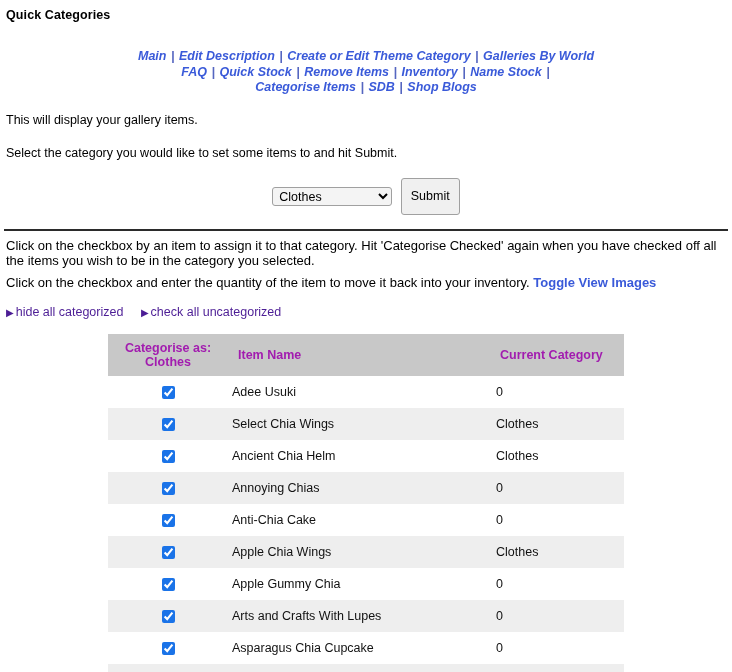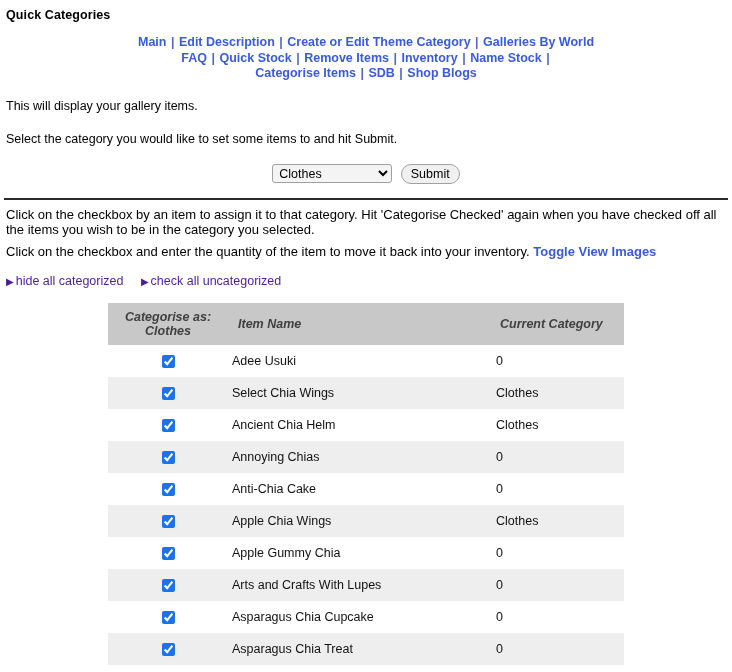--- a/index.html
+++ b/index.html
@@ -22,22 +22,23 @@
   }
   .page-title {
     font-weight: bold;
     font-size: 12.5px;
     color: #000;
     margin: 2px 0 0 2px;
     letter-spacing: 0.1px;
   }
   .nav {
     text-align: center;
-    margin-top: 13px;
+    margin-top: 27px;
     line-height: 15.5px;
+    font-style: italic;
   }
   .nav-line {
     white-space: nowrap;
   }
   .nav a {
     color: #3a5ad9;
     font-weight: bold;
     text-decoration: none;
     font-size: 12.5px;
   }
@@ -65,25 +66,25 @@
     padding: 1px 2px;
     border: 1px solid #a0a0a0;
     border-radius: 3px;
     background: #f4f4f4;
     color: #000;
     vertical-align: middle;
   }
   .submit-btn {
     font-family: "Liberation Sans", sans-serif;
     font-size: 12.5px;
-    height: 20px;
+    height: 37px;
     padding: 1px 9px;
     margin-left: 5px;
     border: 1px solid #a0a0a0;
-    border-radius: 10px;
+    border-radius: 3px;
     background: #f0f0f0;
     color: #000;
     vertical-align: middle;
     cursor: pointer;
   }
   .divider {
     border: 0;
     border-top: 2px solid #2b2b2b;
     margin: 14px 0 0 0;
     width: 100%;
@@ -123,27 +124,26 @@
   }
   table.items {
     border-collapse: collapse;
     width: 482px;
     table-layout: fixed;
     font-size: 12.5px;
   }
   table.items thead th {
     background: #c8c8c8;
     font-weight: bold;
-    color: #404040;
+    color: #a21caf;
     padding: 7px 4px;
     font-size: 12.5px;
     line-height: 14px;
     text-align: left;
     border: 0;
-    font-style: italic;
   }
   th.col-check {
     width: 112px;
     text-align: center !important;
   }
   th.col-name { width: 250px; padding-left: 10px !important; }
   th.col-cat  { width: 120px; padding-left: 8px !important; }
   table.items td {
     padding: 8px 4px;
     font-size: 12.5px;

